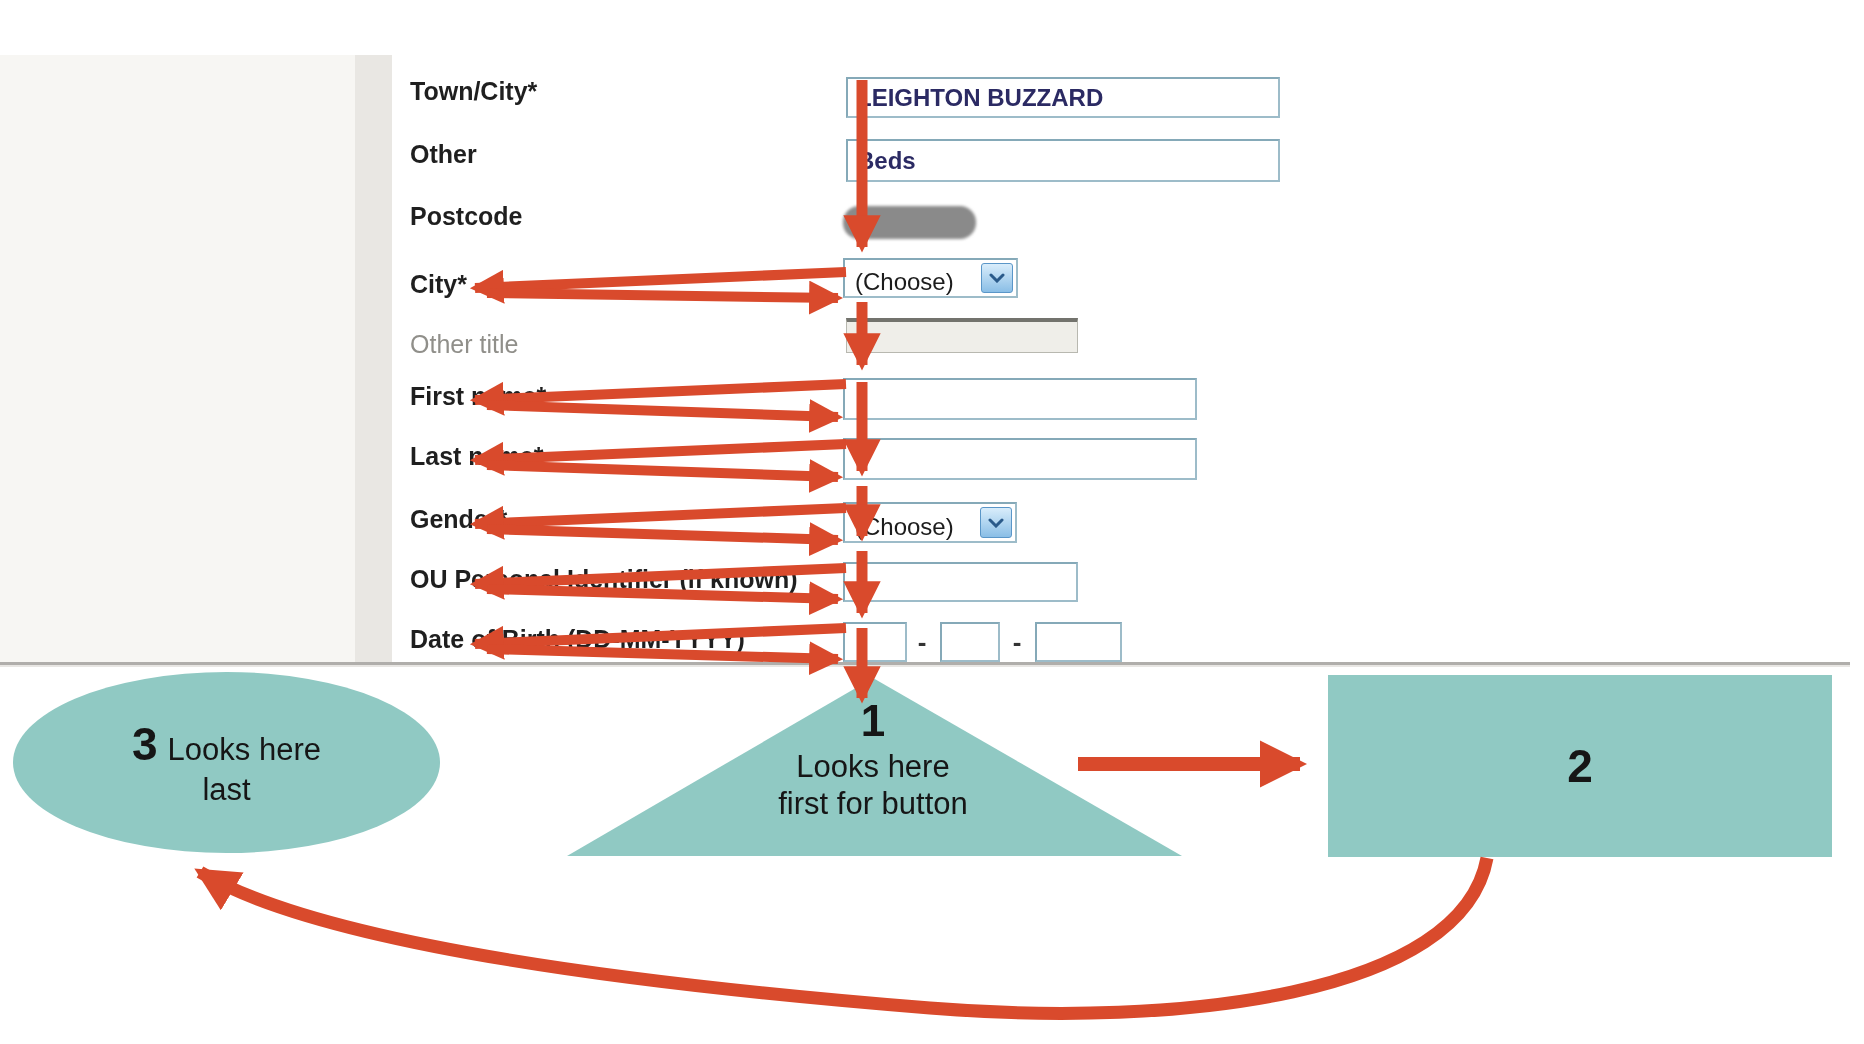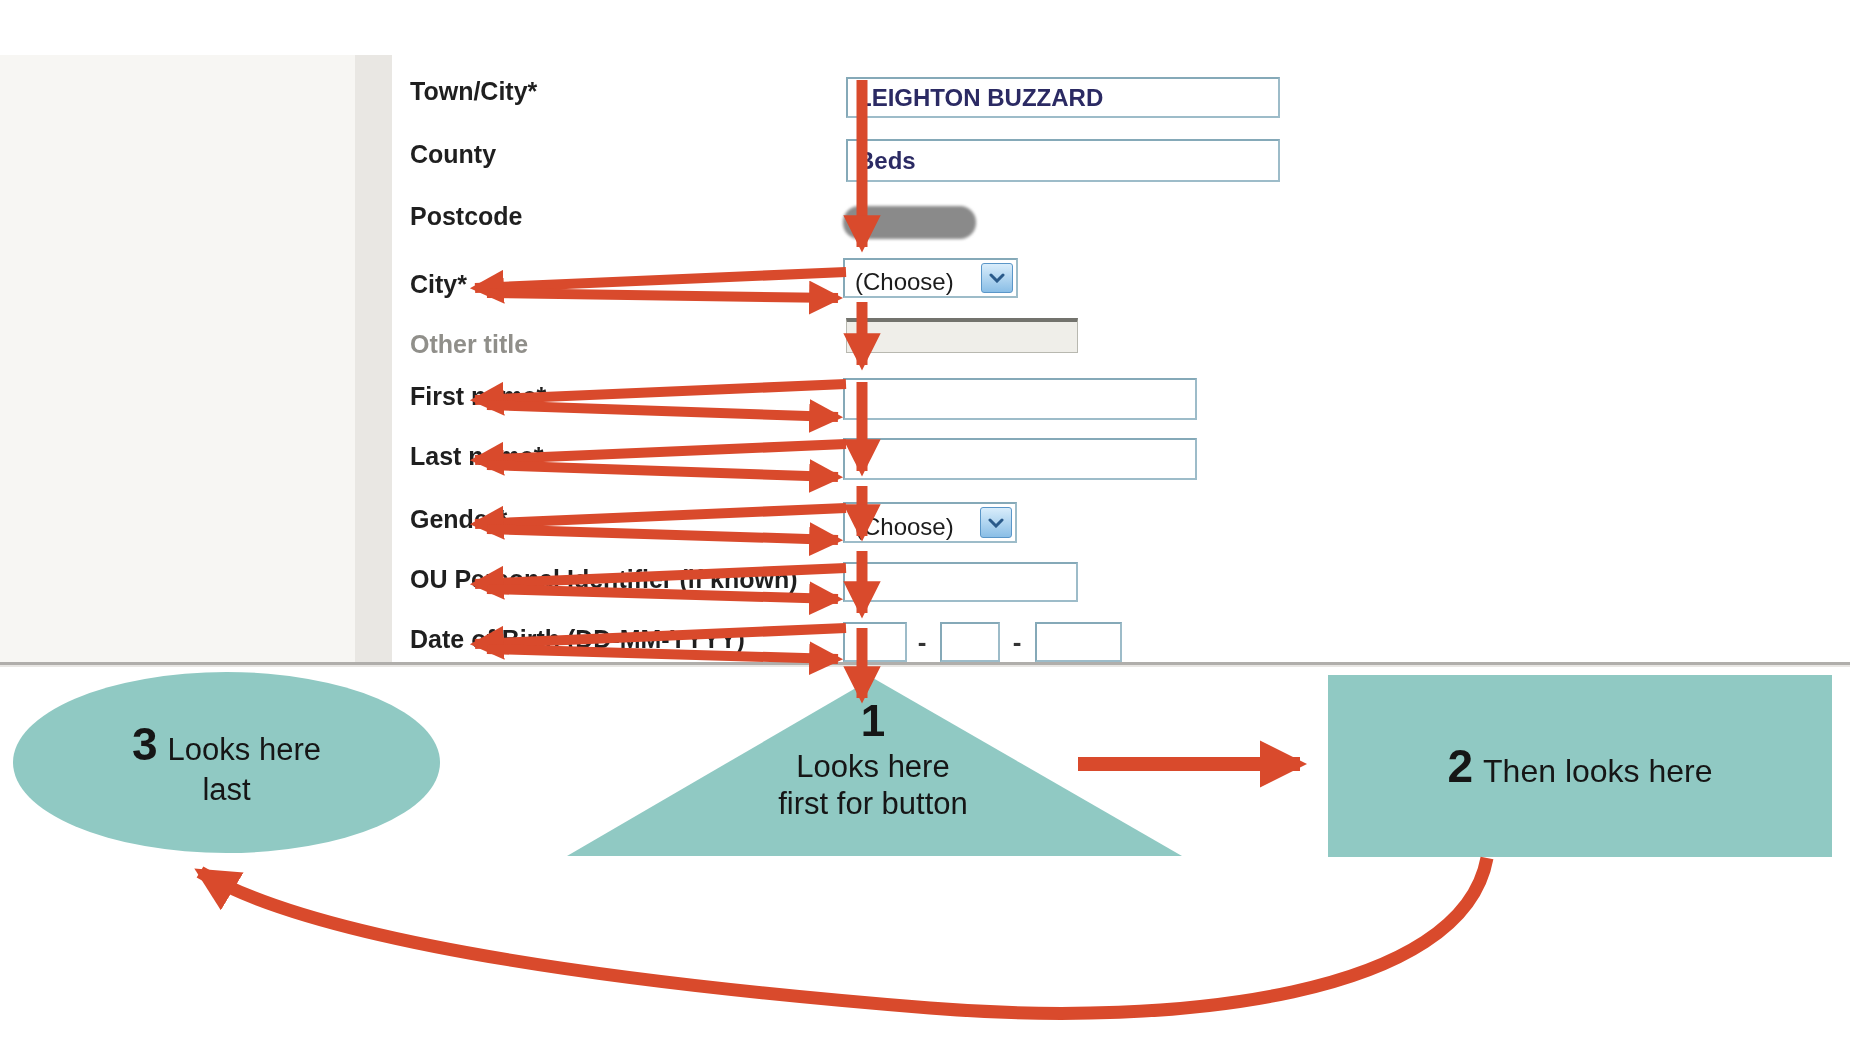--- a/index.html
+++ b/index.html
@@ -4,21 +4,21 @@
 <style>
   html,body{margin:0;padding:0;background:#fff;}
   .canvas{position:relative;width:1864px;height:1044px;background:#fff;overflow:hidden;
           font-family:"Liberation Sans",sans-serif;padding-left:12px;}
   .left-tint{position:absolute;left:0;top:55px;width:358px;height:608px;background:var(--left-tint,#f7f6f3);}
   .vbar{position:absolute;left:355px;top:55px;width:37px;height:608px;background:var(--vbar,#e9e7e3);}
   .divider{position:absolute;left:0;top:662px;width:1850px;height:3px;background:var(--divider,#b0aeab);
            box-shadow:0 2px 0 #e8e6e3;}
   .lbl{position:absolute;left:410px;font:700 25px/30px "Liberation Sans",sans-serif;
        color:var(--label-dark,#1f1f1f);white-space:nowrap;}
-  .lbl-gray{font-weight:700;color:var(--label-gray,#908f8a);}
+  .lbl-gray{font-weight:400;color:var(--label-gray,#908f8a);}
   .inp{position:absolute;box-sizing:border-box;background:#fff;border:2px solid;
        border-color:var(--input-border-dark,#85a9b8) var(--input-border,#9dbcc9)
                     var(--input-border,#9dbcc9) var(--input-border-dark,#85a9b8);
        display:flex;align-items:center;padding-left:9px;
        font:700 24px "Liberation Sans",sans-serif;color:var(--value-navy,#2b2a63);}
   .sel{position:absolute;box-sizing:border-box;background:#fff;border:2px solid;
        border-color:var(--input-border-dark,#85a9b8) var(--input-border,#9dbcc9)
                     var(--input-border,#9dbcc9) var(--input-border-dark,#85a9b8);
        display:flex;align-items:flex-end;padding-left:10px;
        font:400 24px "Liberation Sans",sans-serif;color:var(--text-dark,#1c1c1c);}
@@ -51,21 +51,21 @@
 </head>
 <body>
 
 <div class="canvas">
 
   <div class="left-tint"></div>
   <div class="vbar"></div>
   <div class="divider"></div>
 
   <div class="lbl" style="top:76px">Town/City*</div>
-  <div class="lbl" style="top:139px">County</div>
+  <div class="lbl" style="top:139px">Other</div>
   <div class="lbl" style="top:201px">Postcode</div>
   <div class="lbl" style="top:269px">City*</div>
   <div class="lbl lbl-gray" style="top:329px">Other title</div>
   <div class="lbl" style="top:381px">First name*</div>
   <div class="lbl" style="top:441px">Last name*</div>
   <div class="lbl" style="top:504px">Gender*</div>
   <div class="lbl" style="top:564px">OU Personal Identifier (if known)</div>
   <div class="lbl" style="top:624px">Date of Birth (DD-MM-YYYY)</div>
 
   <div class="inp" style="left:846px;top:77px;width:434px;height:41px">LEIGHTON BUZZARD</div>
@@ -118,21 +118,20 @@
   </svg>
   <div class="tri-label">
     <span class="big-num">1</span>
     <span>Looks here</span><br>
     <span>first for button</span>
   </div>
 
   <div class="shape rect2">
     <div class="shape-line">
       <span class="big-num">2</span>
-      <span>Then looks here</span>
     </div>
   </div>
 
   <svg class="overlay" width="1864" height="1044" viewBox="0 0 1864 1044">
     <defs>
       <marker id="ah" viewBox="0 0 10 10" refX="8.5" refY="5" markerWidth="3.4" markerHeight="3.4" orient="auto">
         <path class="ah-fill" d="M0,0 L10,5 L0,10 Z"></path>
       </marker>
     </defs>
 

